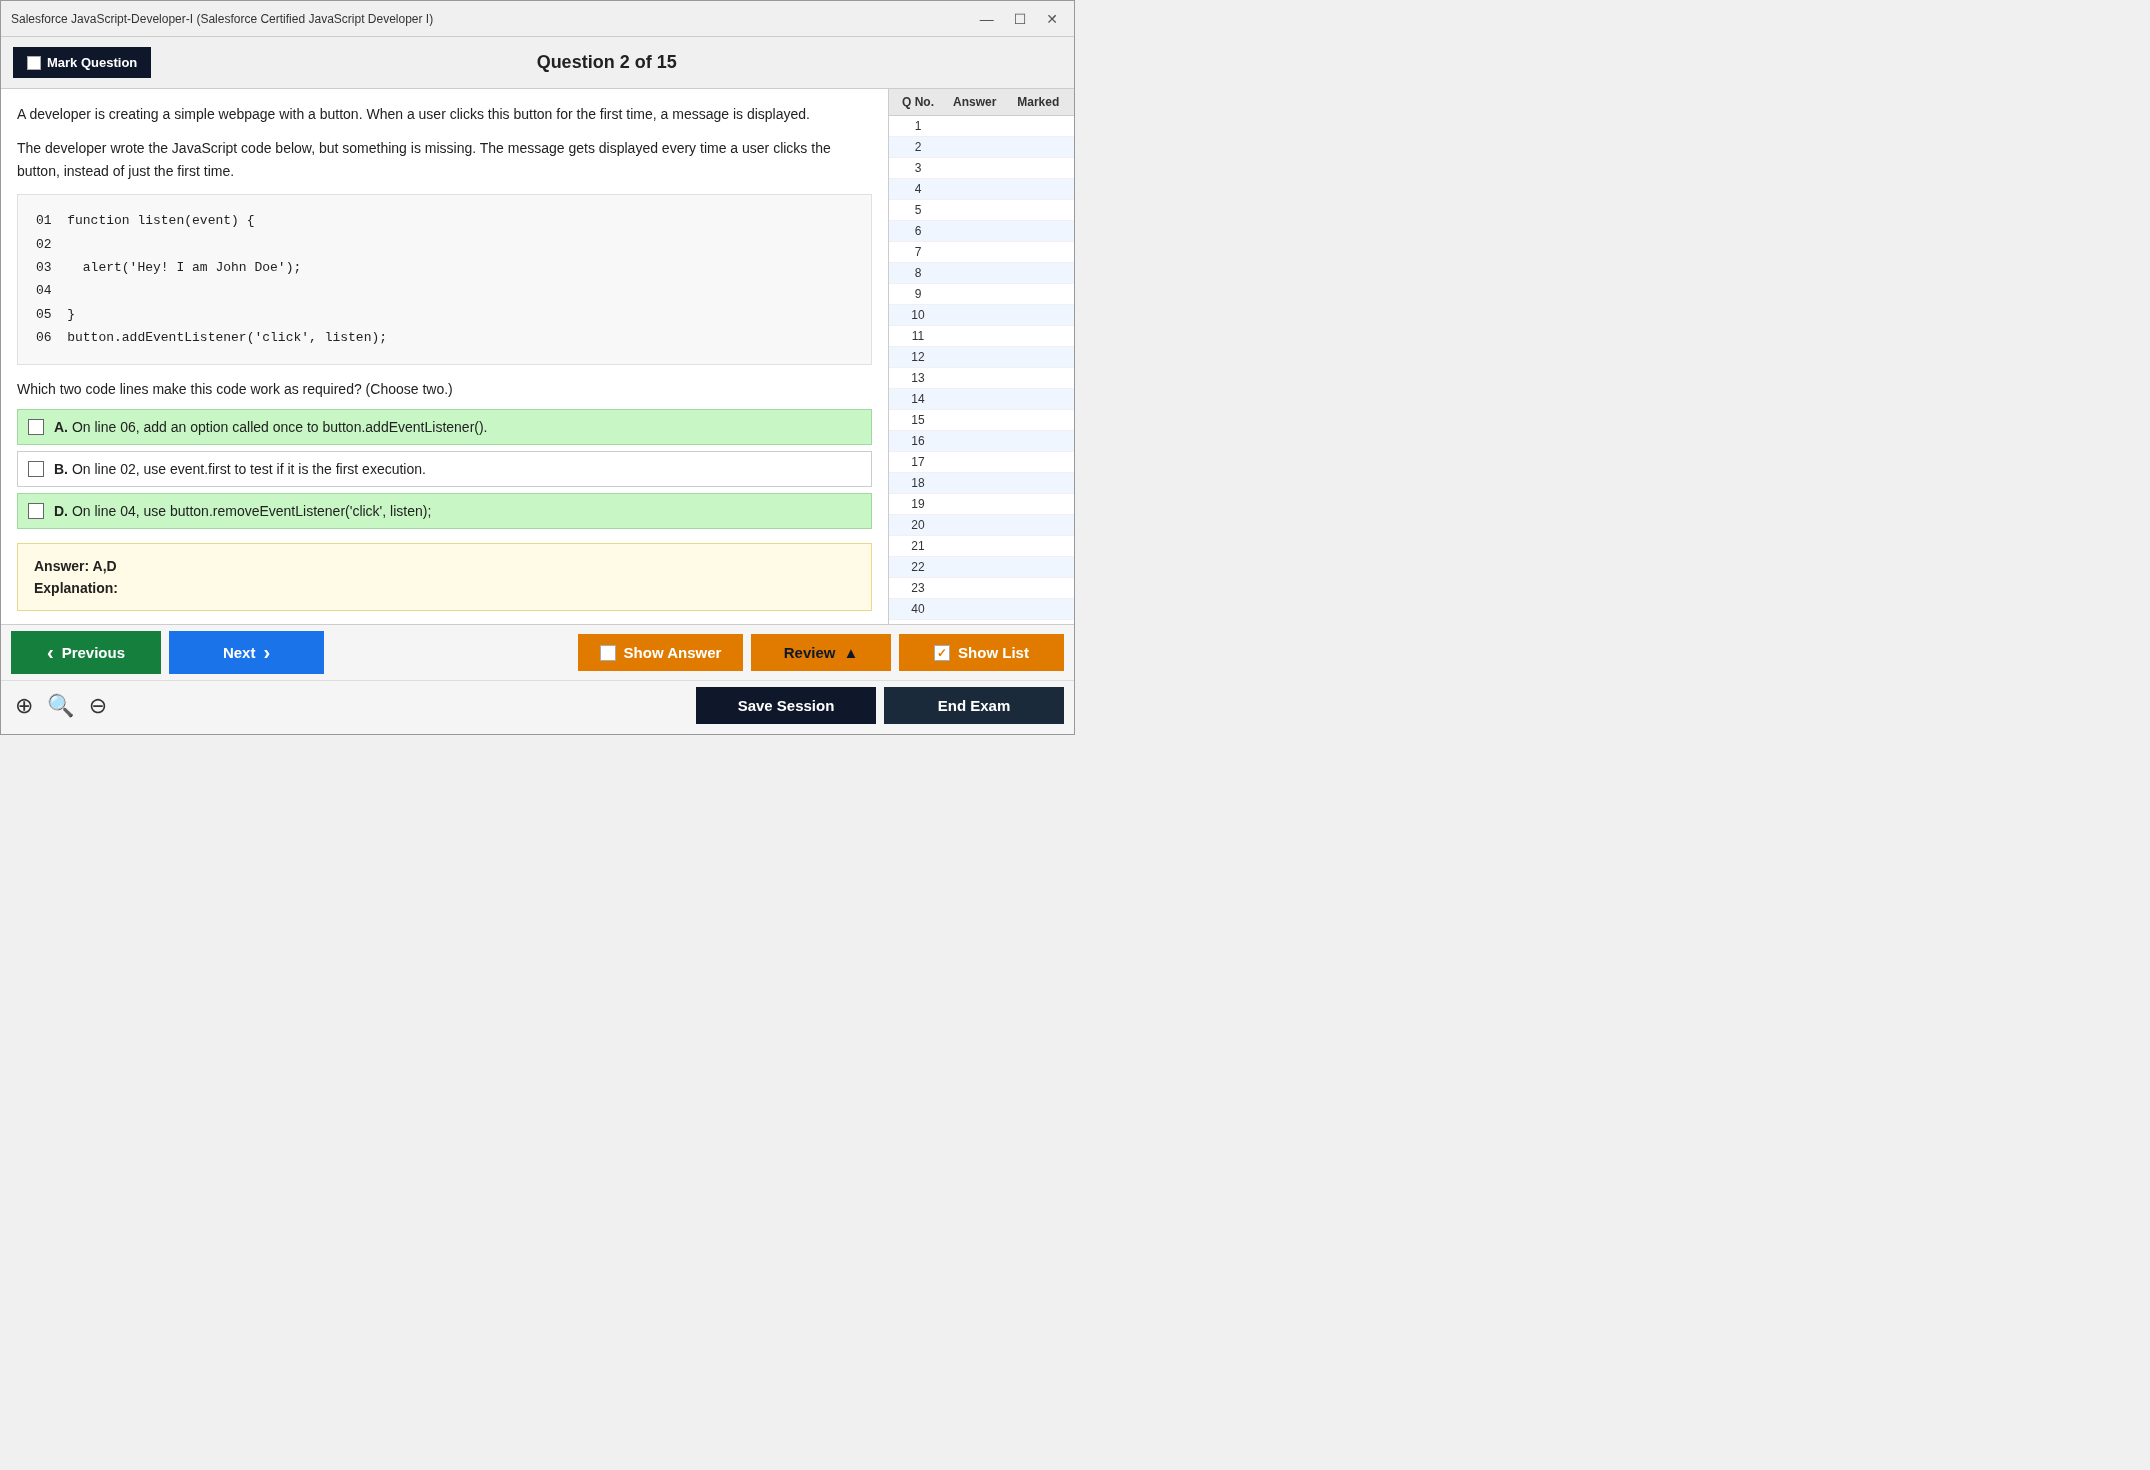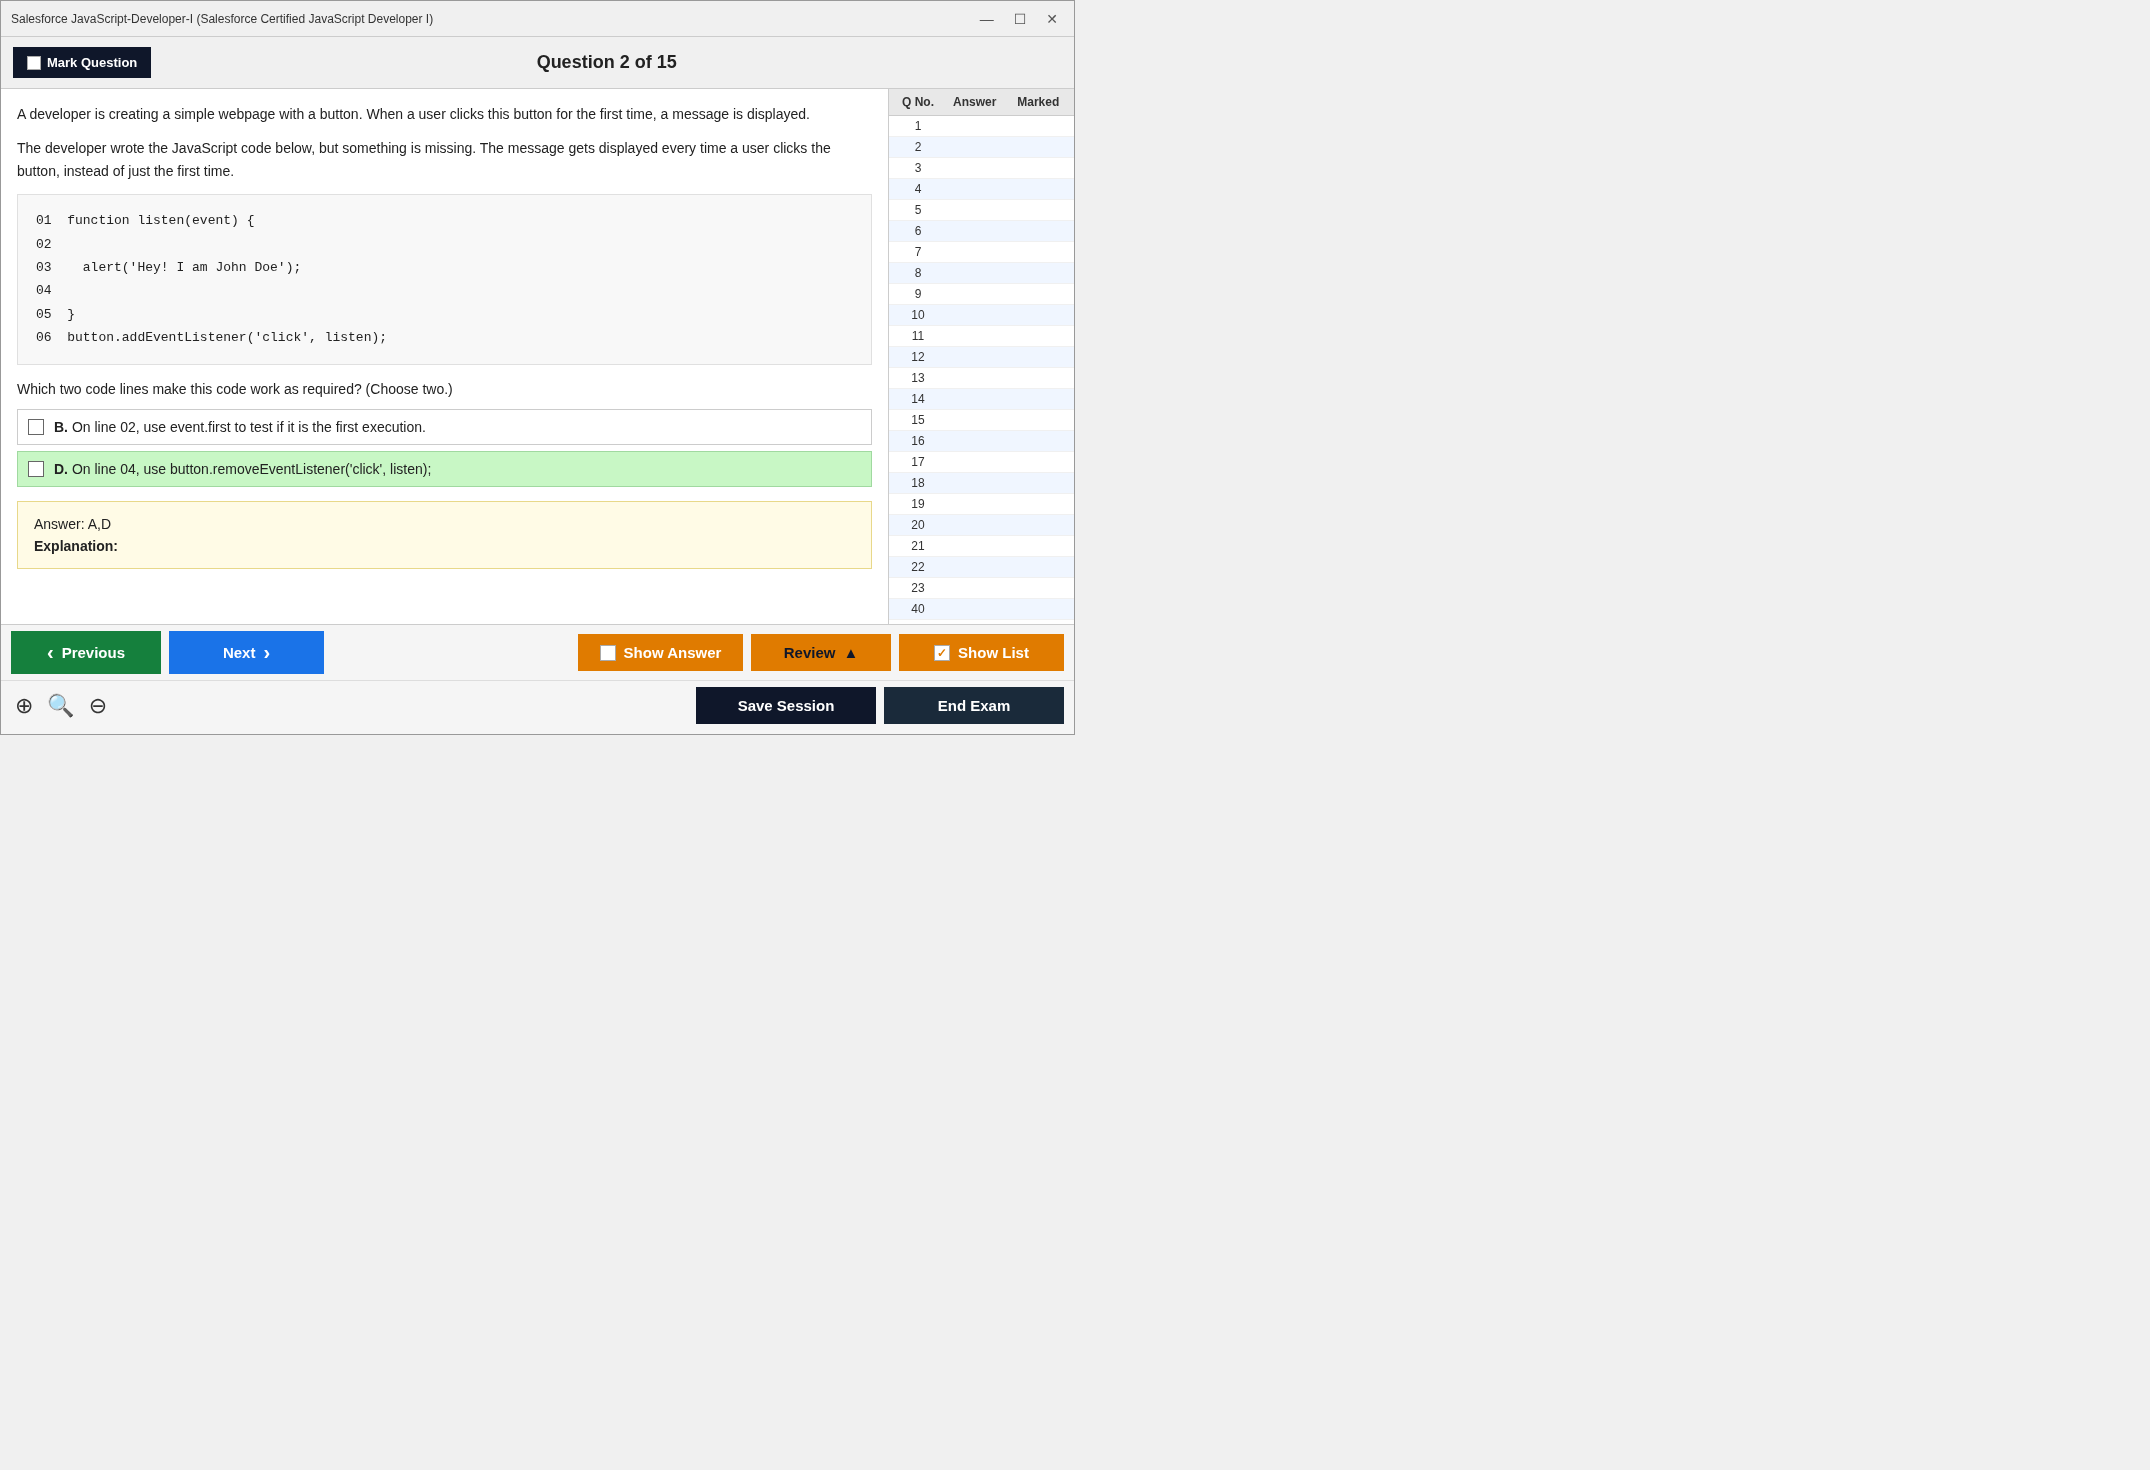--- a/index.html
+++ b/index.html
@@ -26,21 +26,21 @@
     .code-block { background: #f8f8f8; border: 1px solid #e0e0e0; padding: 14px 18px; font-family: 'Courier New', monospace; font-size: 13px; line-height: 1.8; margin: 10px 0 16px 0; color: #222; }
     
     .choose-text { font-size: 14px; color: #222; margin-bottom: 12px; }
     
     .option { display: flex; align-items: center; padding: 9px 10px; margin-bottom: 6px; border: 1px solid #ccc; cursor: pointer; }
     .option.correct { background: #c8f7c5; border-color: #a0d9a0; }
     .option-checkbox { width: 16px; height: 16px; border: 1px solid #666; background: #fff; margin-right: 10px; flex-shrink: 0; }
     .option-text { font-size: 14px; color: #222; }
     
     .answer-area { background: #fffbe6; border: 1px solid #e8d88a; padding: 14px 16px; margin-top: 14px; }
-    .answer-label { font-weight: normal; font-size: 14px; color: #222; margin-bottom: 6px; }
+    .answer-label { font-weight: bold; font-size: 14px; color: #222; margin-bottom: 6px; }
     .explanation-label { font-weight: bold; font-size: 14px; color: #222; }
     
     .sidebar { width: 185px; display: flex; flex-direction: column; background: #fff; }
     .sidebar-header { display: grid; grid-template-columns: 50px 1fr 1fr; background: #e8e8e8; border-bottom: 1px solid #ccc; padding: 6px 4px; font-size: 12px; font-weight: bold; color: #333; }
     .sidebar-header span { text-align: center; }
     .sidebar-list { flex: 1; overflow-y: scroll; }
     .sidebar-row { display: grid; grid-template-columns: 50px 1fr 1fr; padding: 3px 4px; font-size: 12px; color: #333; border-bottom: 1px solid #f0f0f0; }
     .sidebar-row:nth-child(even) { background: #f0f6ff; }
     .sidebar-row span { text-align: center; }
     
@@ -100,20 +100,24 @@
         <div>01&nbsp;&nbsp;function listen(event) {</div>
         <div>02</div>
         <div>03&nbsp;&nbsp;&nbsp;&nbsp;alert('Hey! I am John Doe');</div>
         <div>04</div>
         <div>05&nbsp;&nbsp;}</div>
         <div>06&nbsp;&nbsp;button.addEventListener('click', listen);</div>
       </div>
 
       <p class="choose-text">Which two code lines make this code work as required? (Choose two.)</p>
 
+      <div class="option correct">
+        <span class="option-checkbox"></span>
+        <span class="option-text"><strong>A.</strong> On line 06, add an option called once to button.addEventListener().</span>
+      </div>
       <div class="option">
         <span class="option-checkbox"></span>
         <span class="option-text"><strong>B.</strong> On line 02, use event.first to test if it is the first execution.</span>
       </div>
       <div class="option correct">
         <span class="option-checkbox"></span>
         <span class="option-text"><strong>D.</strong> On line 04, use button.removeEventListener('click', listen);</span>
       </div>
 
       <div class="answer-area">

